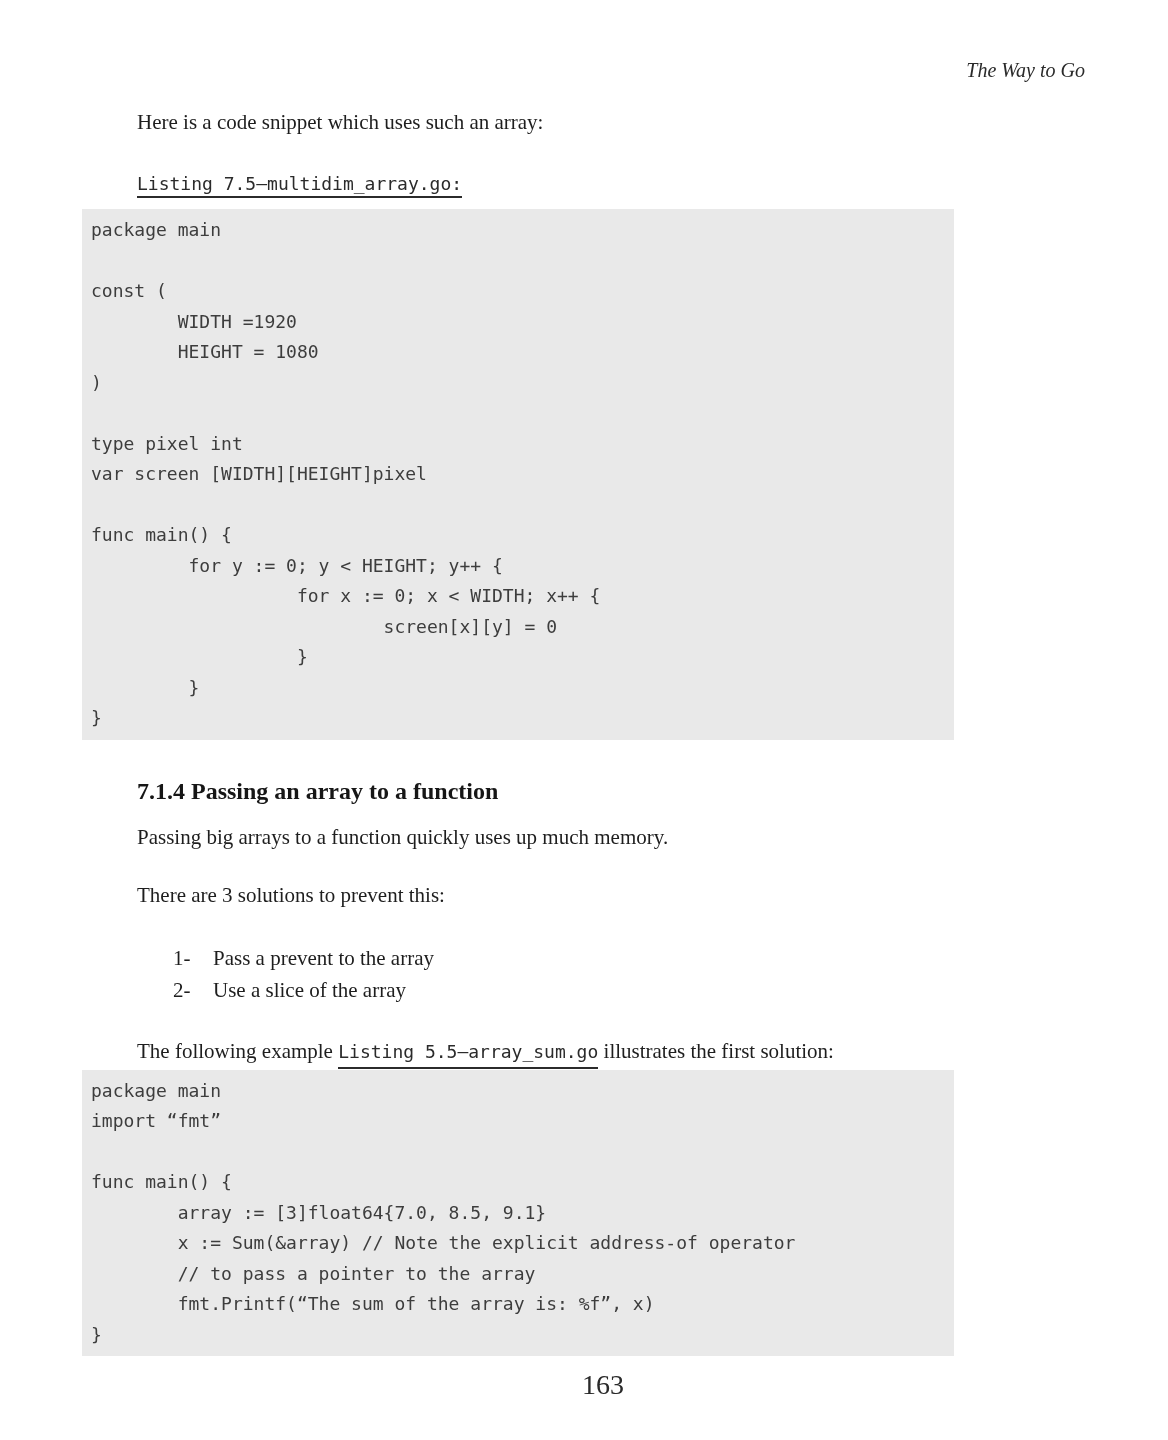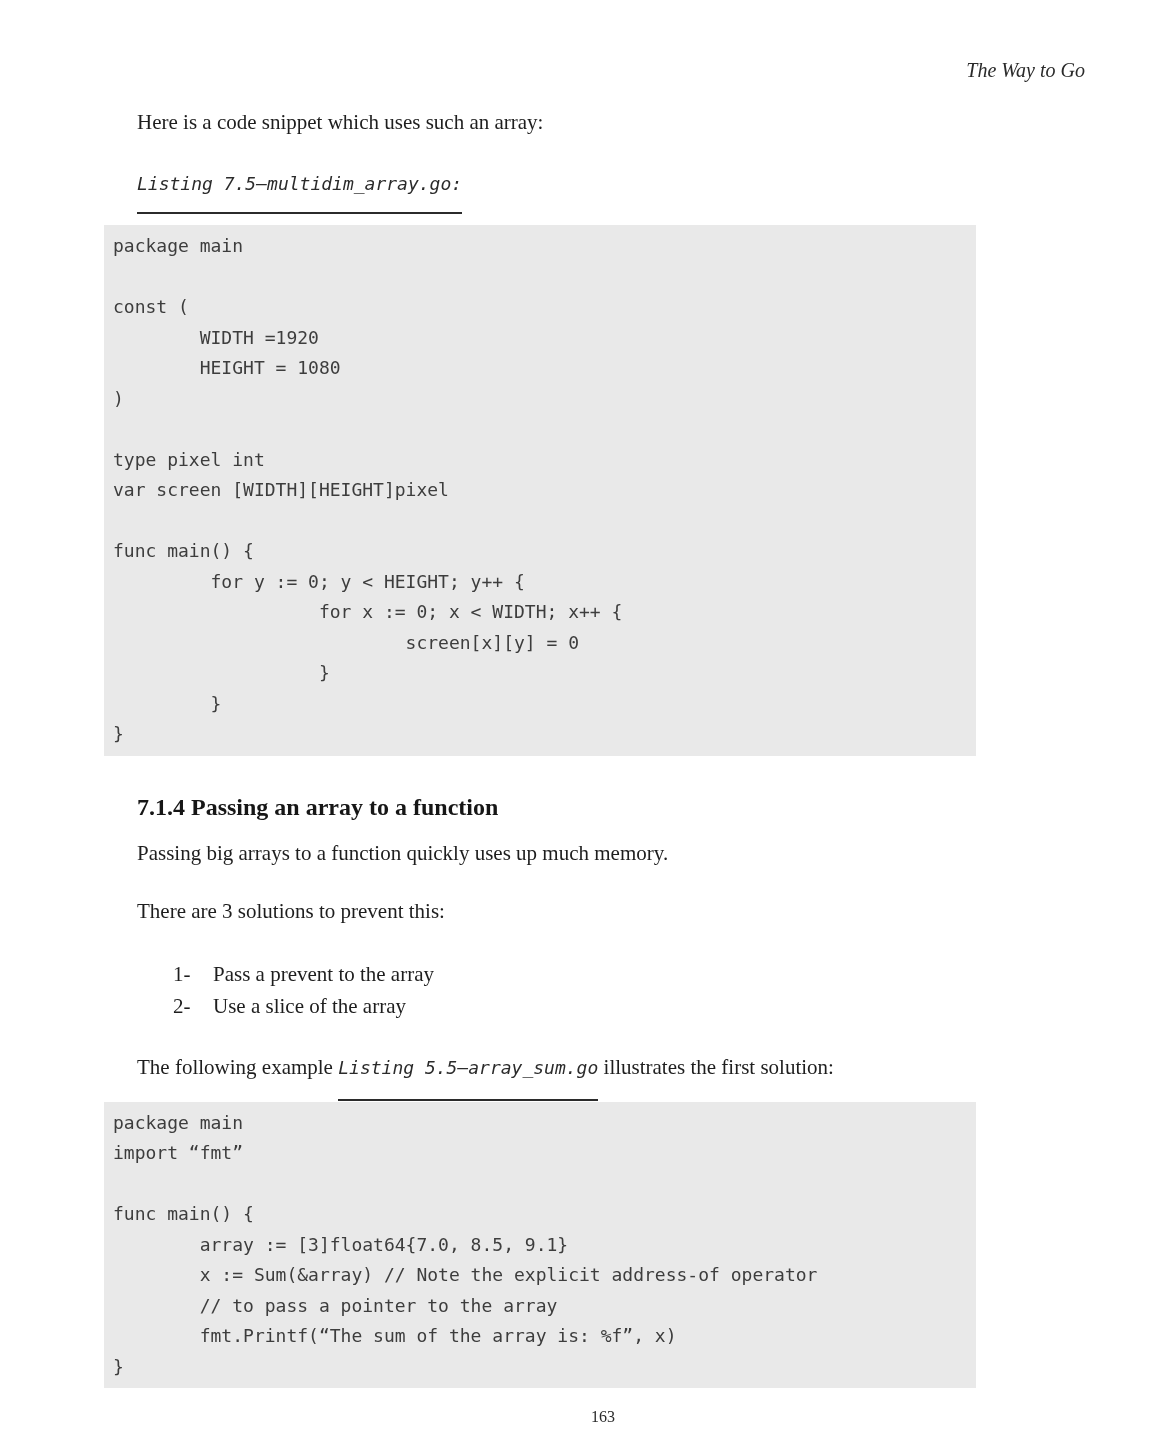--- a/index.html
+++ b/index.html
@@ -34,25 +34,24 @@
     margin-left: 137px;
     margin-top: 37px;
     font-family: "DejaVu Sans Mono", monospace;
     font-size: 18px;
     line-height: 22px;
     color: #2b2b2b;
   }
   .underlined {
     display: inline-block;
     border-bottom: 2px solid #2b2b2b;
-    padding-bottom: 17px;
-    font-style: italic;
+    padding-bottom: 1px;
   }
   pre.code-block {
-    margin-left: 104px;
+    margin-left: 82px;
     width: 872px;
     background: #e9e9e9;
     font-family: "DejaVu Sans Mono", monospace;
     font-size: 18px;
     line-height: 30.5px;
     color: #3d3d3d;
     padding: 6px 9px;
     white-space: pre;
   }
   .block-1 { margin-top: 11px; }
@@ -80,21 +79,21 @@
   .inline-mono {
     font-family: "DejaVu Sans Mono", monospace;
     font-size: 18px;
     color: #2b2b2b;
   }
   .page-number {
     margin-left: 137px;
     width: 932px;
     margin-top: 16px;
     text-align: center;
-    font-size: 16px;
+    font-size: 28px;
     line-height: 26px;
     color: #2a2a2a;
   }
 </style>
 </head>
 <body>
 
 <div class="page">
 
   <div class="running-header">The Way to Go</div>

